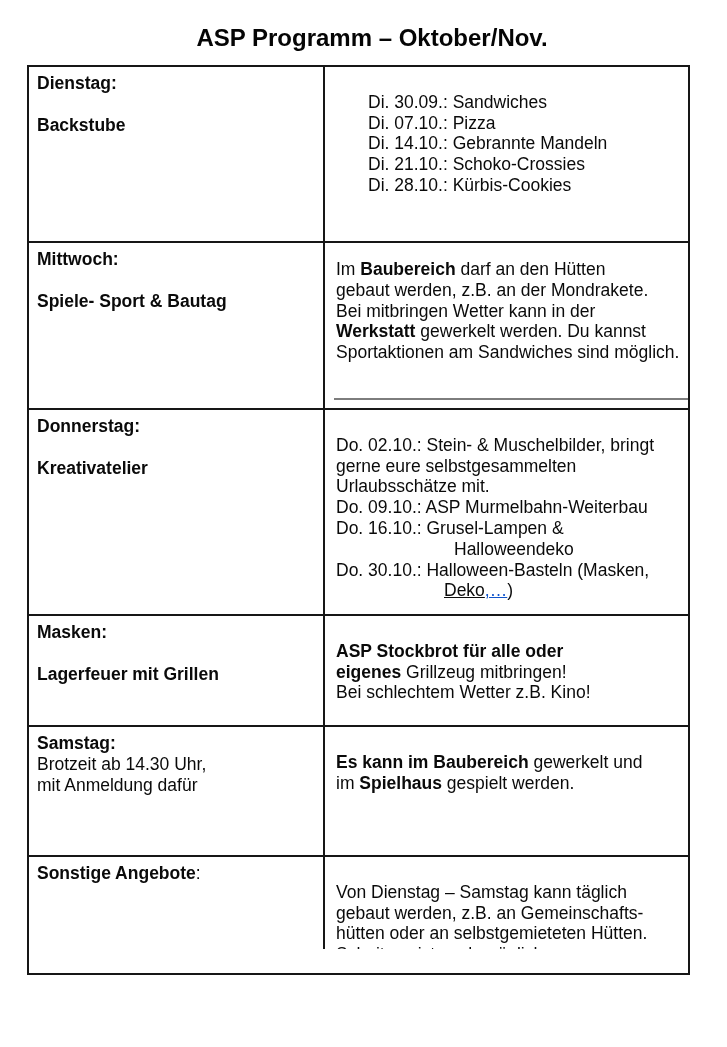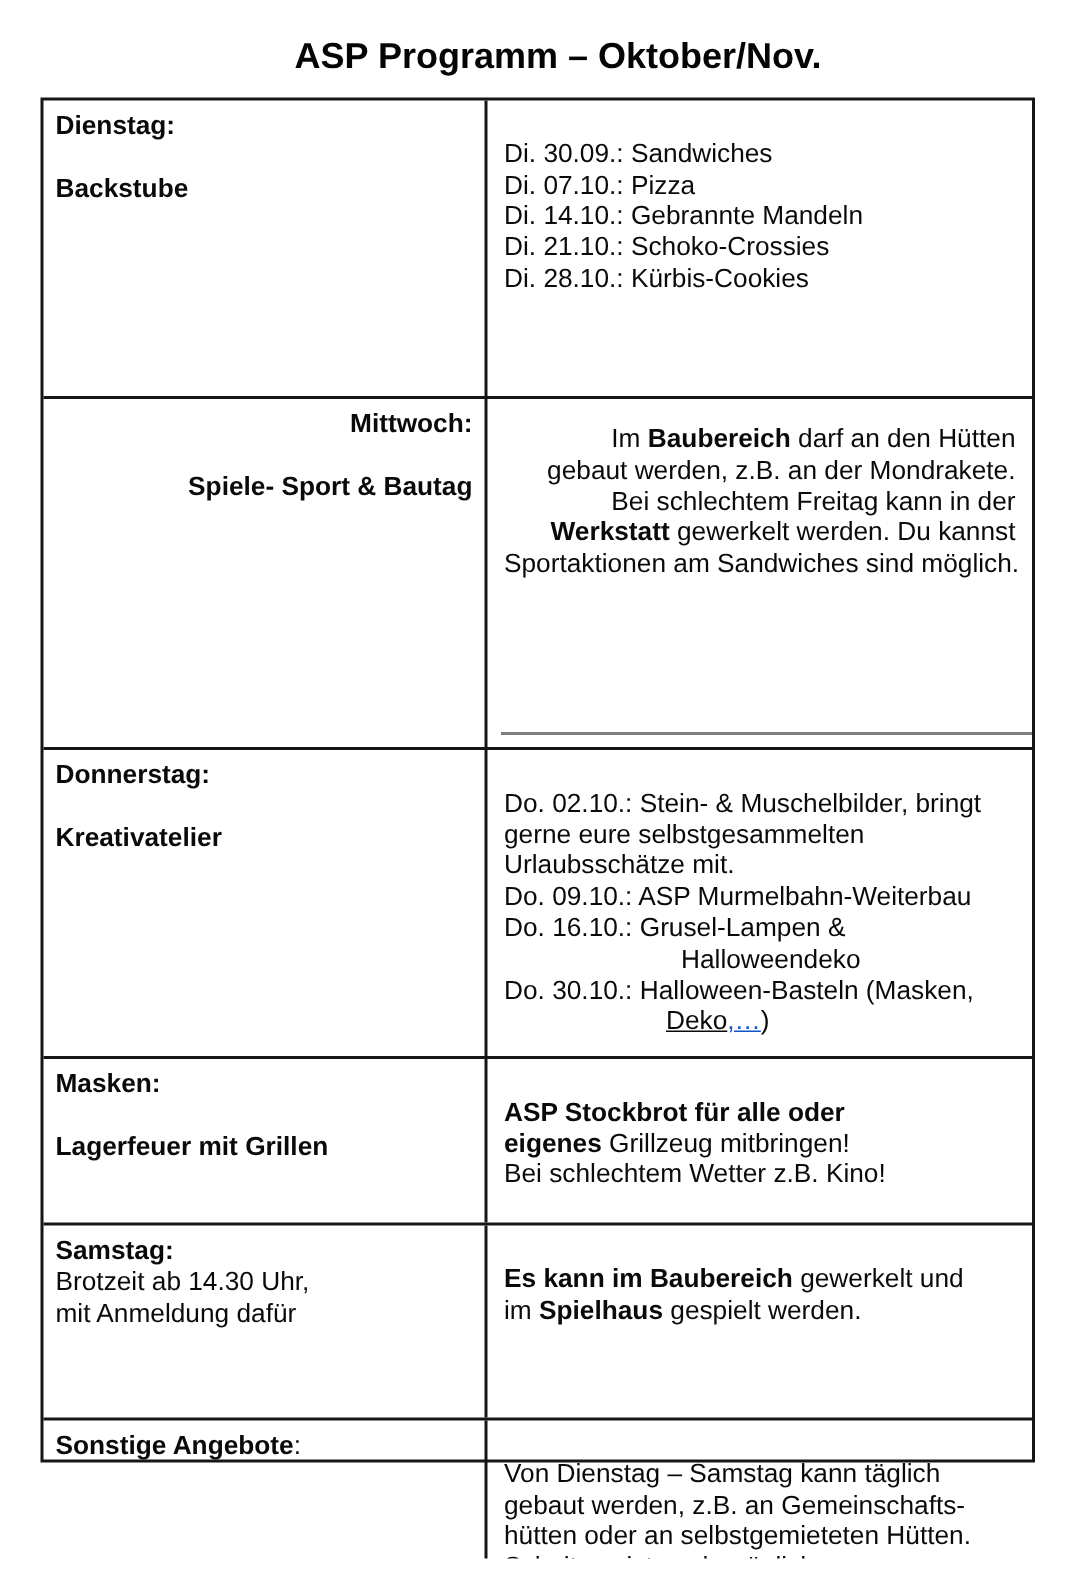--- a/index.html
+++ b/index.html
@@ -10,22 +10,22 @@
     text-align:center;font-size:24px;font-weight:bold;color:#050505;
     white-space:nowrap;
   }
   .ttable{
     position:absolute;left:27px;top:65px;width:663px;height:910px;
     border:2px solid #161616;box-sizing:border-box;
     display:flex;flex-direction:column;background:#fff;
   }
   .trow{display:flex;border-bottom:2px solid #161616;box-sizing:border-box;flex:0 0 auto;}
   .trow:last-child{border-bottom:0;}
-  .trow:nth-child(1){height:199px;}
-  .trow:nth-child(2){height:234px;text-align:right;}
+  .trow:nth-child(1){height:176px;gap:32px;}
+  .trow:nth-child(2){height:167px;}
   .trow:nth-child(3){height:206px;}
   .trow:nth-child(4){height:111px;}
   .trow:nth-child(5){height:130px;}
   .trow:nth-child(6){height:92px;}
   .tcell{box-sizing:border-box;overflow:hidden;}
   .tcell.left{width:296px;flex:0 0 296px;border-right:2px solid #161616;padding:6px 8px 4px 8px;}
   .tcell.right{flex:1;padding:4px 11px 4px 11px;display:flex;flex-direction:column;}
   .trow:nth-child(2) .tcell.right{padding-top:16px;}
   .line{min-height:20.8px;line-height:20.8px;font-size:17.5px;white-space:pre;color:#0a0a0a;}
   .b{font-weight:bold;}
@@ -55,21 +55,21 @@
       </div>
       <div class="trow">
         <div class="tcell left">
           <div class="line"><span class="b">Mittwoch:</span></div>
           <div class="line">&nbsp;</div>
           <div class="line"><span class="b">Spiele- Sport &amp; Bautag</span></div>
         </div>
         <div class="tcell right">
           <div class="line"><span>Im </span><span class="b">Baubereich</span><span> darf an den Hütten</span></div>
           <div class="line"><span>gebaut werden, z.B. an der Mondrakete.</span></div>
-          <div class="line"><span>Bei schlechtem Freitag kann in der</span></div>
+          <div class="line"><span>Bei mitbringen Wetter kann in der</span></div>
           <div class="line"><span class="b">Werkstatt</span><span> gewerkelt werden. Du kannst</span></div>
           <div class="line"><span>Sportaktionen am Sandwiches sind möglich.</span></div>
           <div class="rule"></div>
         </div>
       </div>
       <div class="trow">
         <div class="tcell left">
           <div class="line"><span class="b">Donnerstag:</span></div>
           <div class="line">&nbsp;</div>
           <div class="line"><span class="b">Kreativatelier</span></div>

